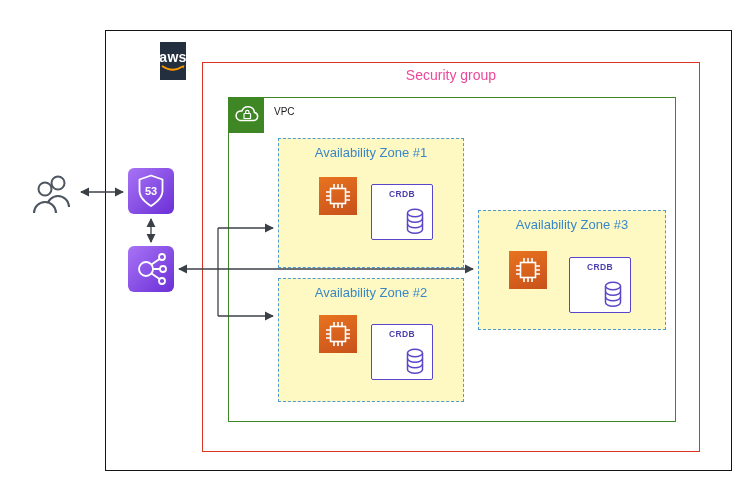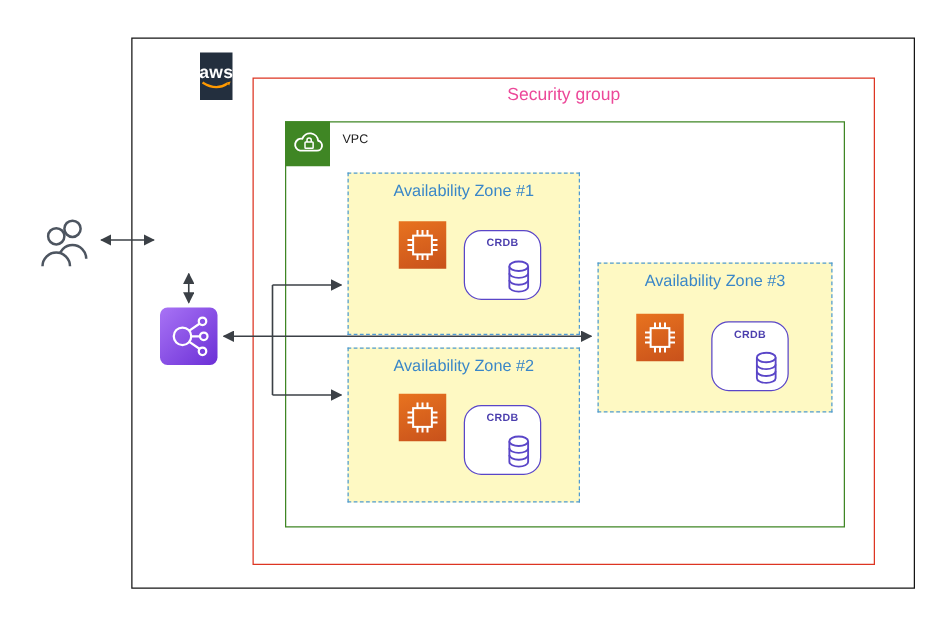--- a/index.html
+++ b/index.html
@@ -26,21 +26,21 @@
   .az-label { text-align: center; margin-top: 6px; color: #3a87c8; font-size: 13px; }
   .az1 { left: 278px; top: 138px; width: 186px; height: 130px; }
   .az2 { left: 278px; top: 278px; width: 186px; height: 124px; }
   .az3 { left: 478px; top: 210px; width: 188px; height: 120px; }
 
   .ec2 { position: absolute; width: 38px; height: 38px; background: linear-gradient(160deg, #e8731f, #c8511b); }
   .az1 .ec2 { left: 40px; top: 38px; }
   .az2 .ec2 { left: 40px; top: 36px; }
   .az3 .ec2 { left: 30px; top: 40px; }
 
-  .crdb { position: absolute; width: 62px; height: 56px; border: 1.6px solid #5a46c8; border-radius: 14px; background: #fff; }
+  .crdb { position: absolute; width: 62px; height: 56px; border: 1.6px solid #5a46c8; border-radius: 2px; background: #fff; }
   .az1 .crdb { left: 92px; top: 45px; }
   .az2 .crdb { left: 92px; top: 45px; }
   .az3 .crdb { left: 90px; top: 46px; }
   .crdb-label { position: absolute; top: 4px; left: 0; right: 0; text-align: center; font-size: 8.5px; font-weight: bold; color: #4c3fae; letter-spacing: .3px; }
   .crdb .db { position: absolute; right: 7px; bottom: 4px; }
 
   
   .users { position: absolute; left: 28px; top: 168px; width: 48px; height: 48px; }
   .r53, .elb { position: absolute; width: 46px; height: 46px; border-radius: 6px; background: linear-gradient(135deg, #a873f5 0%, #6b2fd6 100%); display: flex; align-items: center; justify-content: center; }
   .r53 { left: 128px; top: 168px; }
@@ -134,20 +134,26 @@
 
   <div class="users">
     <svg width="48" height="48" viewBox="0 0 48 48" stroke="#4d5560" stroke-width="2" fill="#fff">
       <circle cx="30" cy="15" r="6.5"></circle>
       <path d="M19,39 a11,11 0 0 1 22,0"></path>
       <circle cx="17" cy="21" r="6.5"></circle>
       <path d="M6,45 a11,11 0 0 1 22,0"></path>
     </svg>
   </div>
 
+  <div class="r53">
+    <svg width="46" height="46" viewBox="0 0 46 46">
+      <path d="M23,7.5 L34.5,11.5 V23 C34.5,31.5 23,38 23,38 C23,38 11.5,31.5 11.5,23 V11.5 Z" fill="none" stroke="#fff" stroke-width="1.8" stroke-linejoin="round"></path>
+      <text x="23" y="27" text-anchor="middle" font-size="11" font-weight="bold" fill="#fff">53</text>
+    </svg>
+  </div>
 
   <div class="elb">
     <svg width="46" height="46" viewBox="0 0 46 46" stroke="#fff" stroke-width="1.8" fill="none">
       <circle cx="18" cy="23" r="7"></circle>
       <circle cx="34" cy="11" r="3"></circle>
       <circle cx="35" cy="23" r="3"></circle>
       <circle cx="34" cy="35" r="3"></circle>
       <path d="M23.5,18.5 L31.5,13 M25,23 L32,23 M23.5,27.5 L31.5,33"></path>
     </svg>
   </div>

